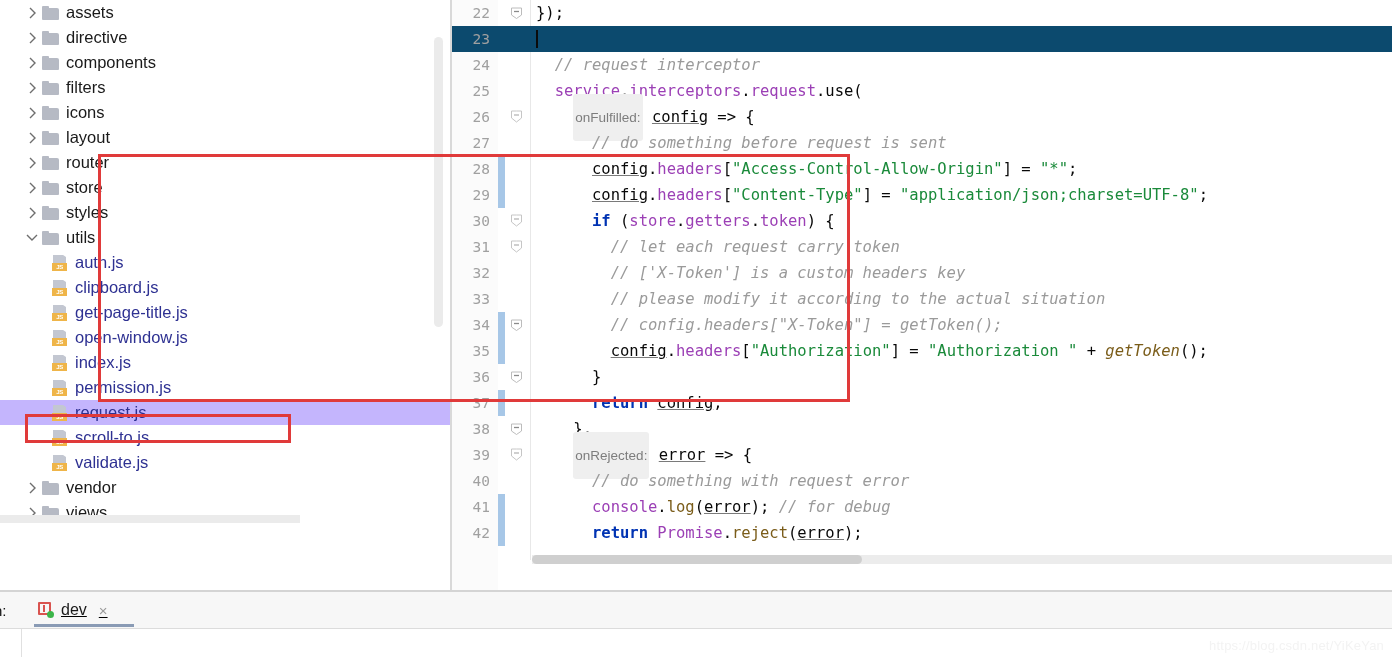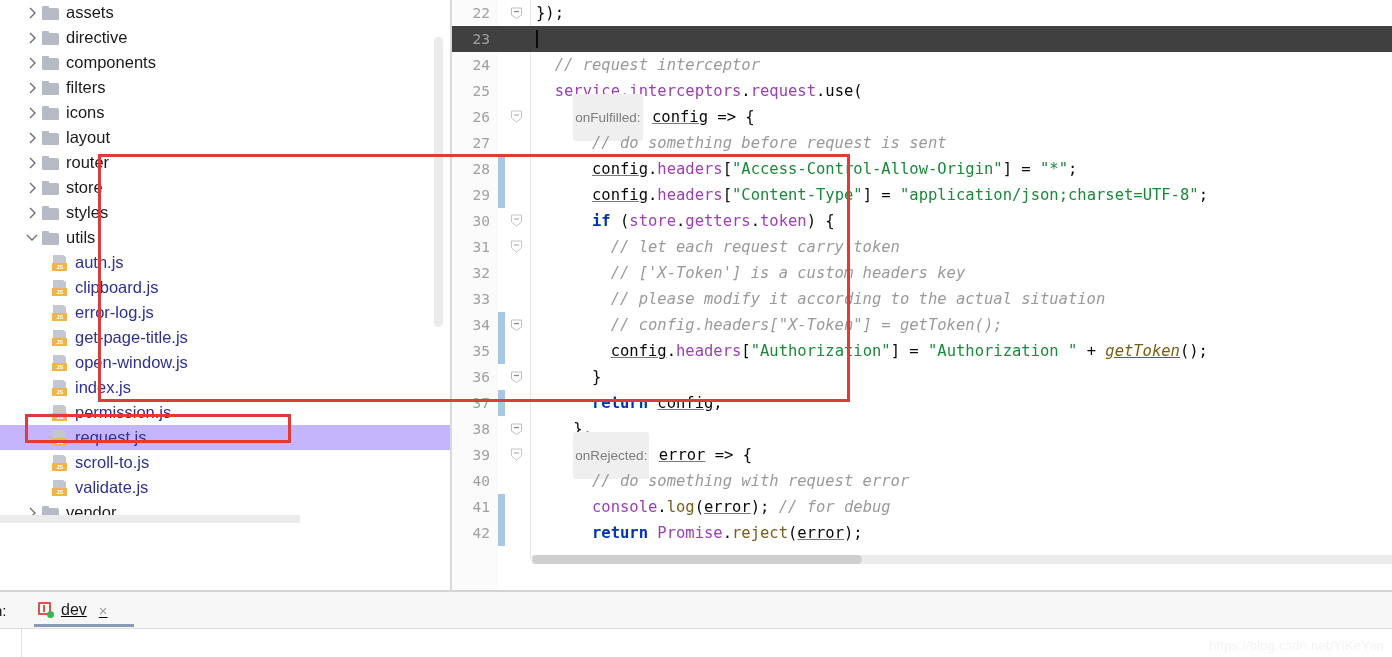--- a/index.html
+++ b/index.html
@@ -130,21 +130,21 @@
   }
   .code-line {
     position: relative;
     height: 26px;
     display: flex;
     align-items: center;
     font-family: "DejaVu Sans Mono", monospace;
     font-size: 15.5px;
     white-space: pre;
   }
-  .code-line.current { background: #404040; }
+  .code-line.current { background: #0c4a6e; }
   .gutter-num {
     width: 46px; min-width: 46px;
     text-align: right;
     padding-right: 8px;
     color: #a0a0a0;
     font-family: "DejaVu Sans Mono", monospace;
     font-size: 14.5px;
   }
   .gutter-mark {
     width: 34px; min-width: 34px;
@@ -182,21 +182,21 @@
 
   
   .tok-comment { color: #9a9a9a; font-style: italic; }
   .tok-keyword { color: #0033b3; font-weight: bold; }
   .tok-string  { color: #1a8a3a; }
   .tok-prop    { color: #9b3fb5; }
   .tok-func    { color: #7a5c19; }
   .tok-ident-u { color: #080808; text-decoration: underline; text-decoration-color: #7a7a7a; }
   .tok-plain   { color: #080808; }
   .tok-class   { color: #9b3fb5; }
-  .tok-italic  { font-style: italic; text-decoration: underline; }
+  .tok-italic  { font-style: italic; }
   .hint {
     color: #7d7d7d;
     background: #efefef;
     border-radius: 3px;
     padding: 16px 2px;
     font-family: "Liberation Sans", sans-serif;
     font-size: 13.5px;
   }
   .caret {
     display: inline-block;
@@ -403,24 +403,20 @@
           <span class="folder-ico"></span>
           <span class="tree-label folder">utils</span>
         </div>
         <div class="tree-row ind-2">
           <span class="js-ico"></span>
           <span class="tree-label file">auth.js</span>
         </div>
         <div class="tree-row ind-2">
           <span class="js-ico"></span>
           <span class="tree-label file">clipboard.js</span>
-        </div>
-        <div class="tree-row ind-2">
-          <span class="js-ico"></span>
-          <span class="tree-label file">error-log.js</span>
         </div>
         <div class="tree-row ind-2">
           <span class="js-ico"></span>
           <span class="tree-label file">get-page-title.js</span>
         </div>
         <div class="tree-row ind-2">
           <span class="js-ico"></span>
           <span class="tree-label file">open-window.js</span>
         </div>
         <div class="tree-row ind-2">

